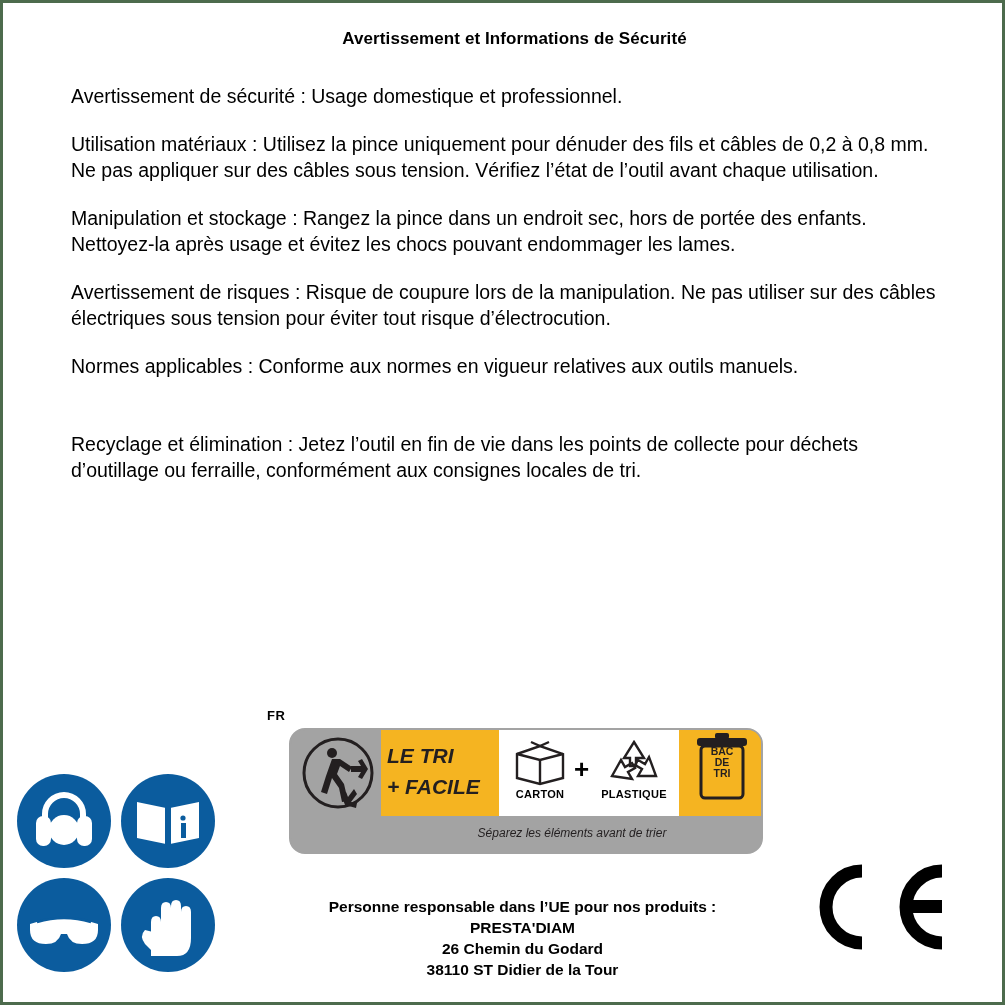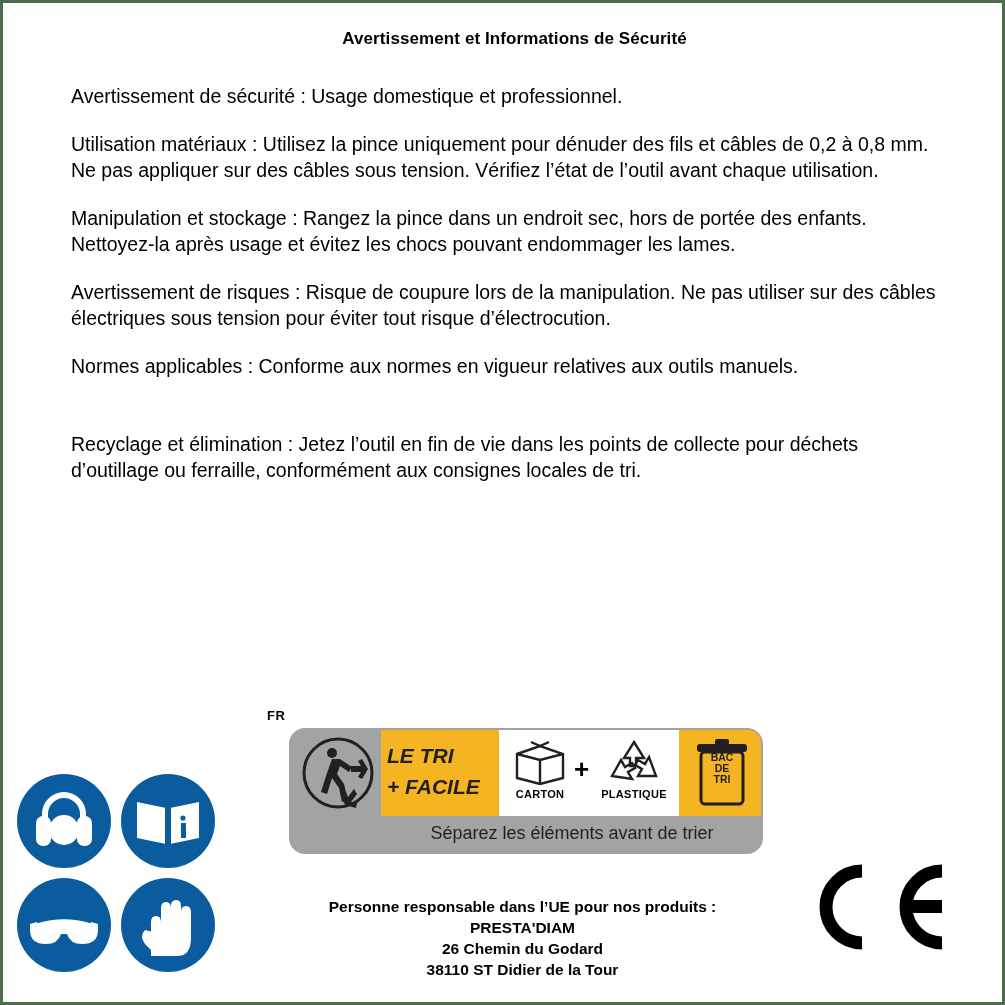--- a/index.html
+++ b/index.html
@@ -168,21 +168,21 @@
   .tri-plus {
     position: absolute;
     left: 283px;
     top: 24px;
     font-size: 26px;
     font-weight: bold;
   }
   .tri-bin {
     position: absolute;
     left: 398px;
-    top: 8px;
+    top: 2px;
     width: 66px;
     text-align: center;
   }
   .tri-bin .bintext {
     position: absolute;
     left: 10px;
     top: 14px;
     width: 46px;
     font-size: 10.5px;
     font-weight: bold;
@@ -191,21 +191,22 @@
     color: #231f20;
   }
   .tri-footer {
     position: absolute;
     left: 0;
     top: 86px;
     width: 562px;
     height: 34px;
     line-height: 34px;
     text-align: center;
-    font-size: 18px;
+    font-size: 12px;
+    font-style: italic;
     color: #231f20;
   }
 
   
   .address {
     position: absolute;
     left: 220px;
     right: 180px;
     bottom: 22px;
     text-align: center;

